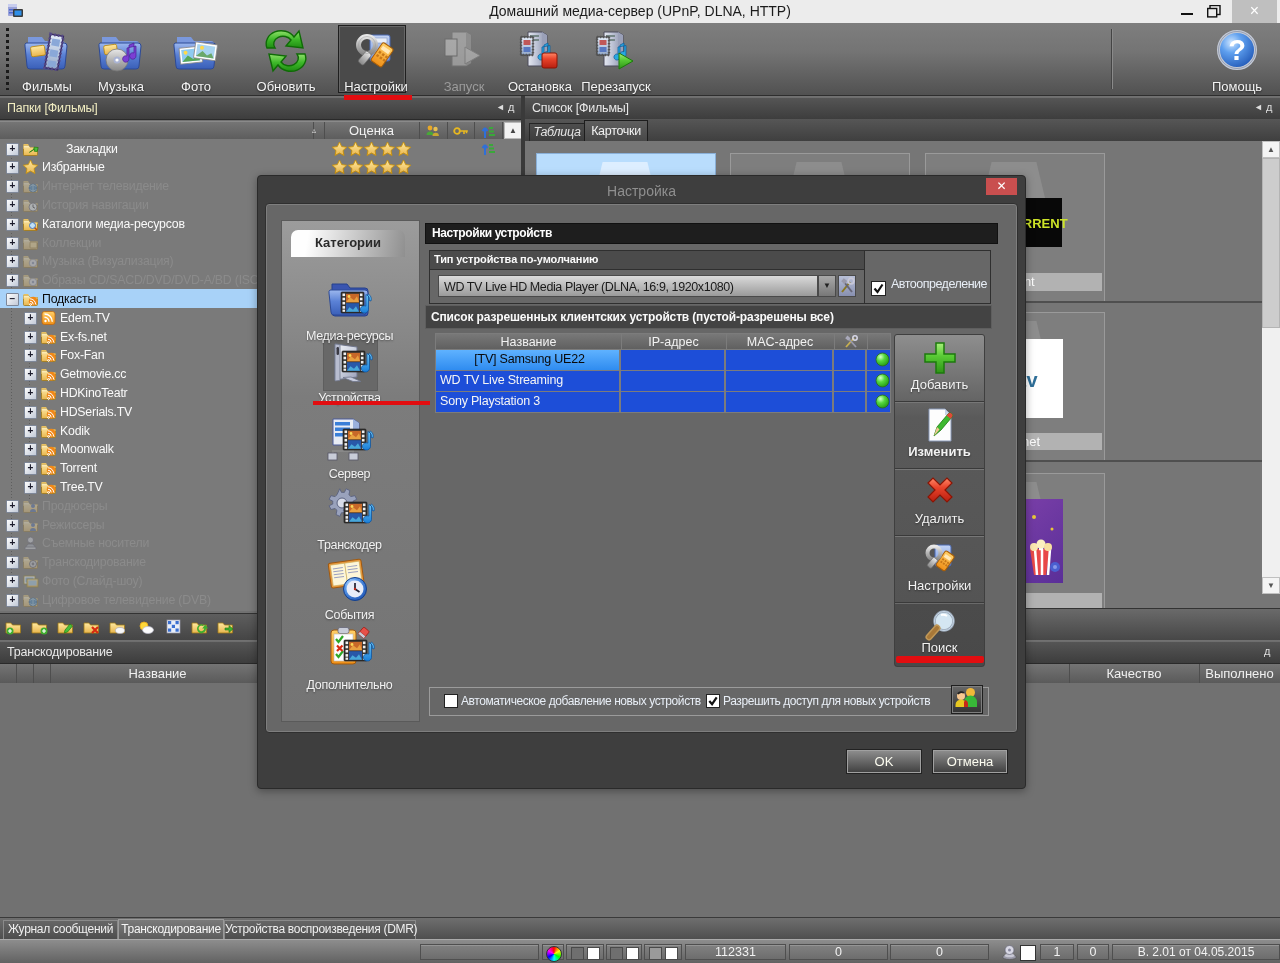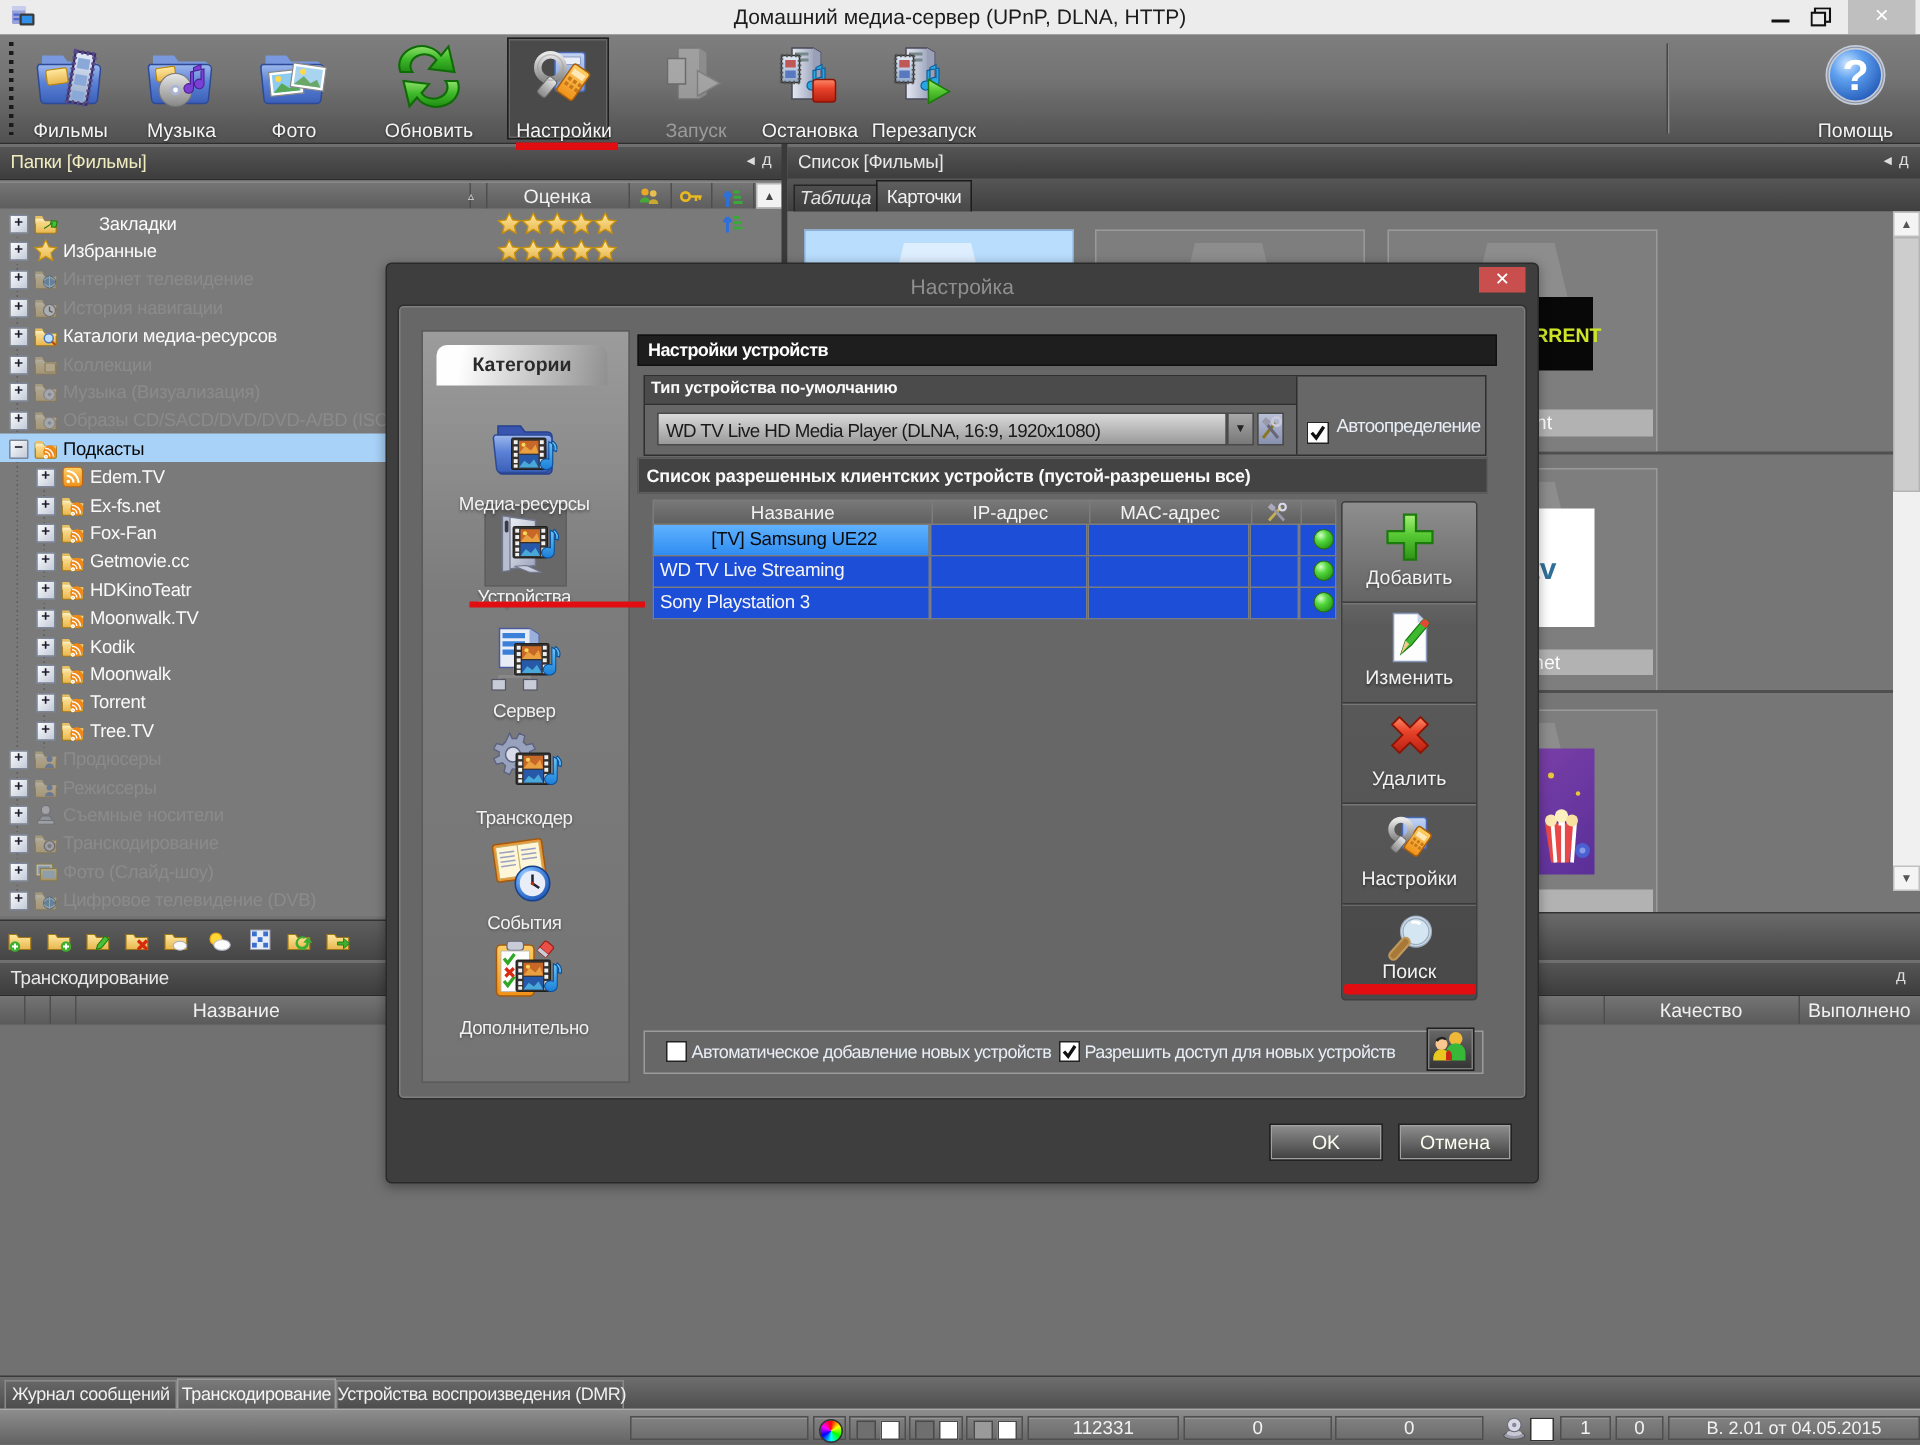--- a/index.html
+++ b/index.html
@@ -453,21 +453,21 @@
   <div class="abs" style="left:24px;top:266.7px;width:11px;height:11px;background:linear-gradient(135deg,#fdfdfd,#c2cad8);border:1px solid #7e8798;border-radius:1px;color:#1a1a2a;font-size:10px;line-height:10px;text-align:center;font-weight:bold;">+</div>
   <div class="abs" style="left:40px;top:264.7px;"><svg width="17" height="16" viewBox="0 0 17 16">
           <path d="M1.5 4.5 h5 l1.5 2 h7.5 v7 a1 1 0 0 1 -1 1 h-12 a1 1 0 0 1 -1 -1 Z" fill="url(#yelf)" stroke="#a07818" stroke-width="0.8"></path>
           <path d="M1.5 4.5 h5 l1.5 2 h7.5 l0 1.5 h-14 Z" fill="url(#yelf2)" opacity="0.9"></path>
           <path d="M1.5 3 h4.5 l1 1.5 h-5.5 Z" fill="#e8c060"></path>
           <g>
             <circle cx="11.2" cy="10.2" r="4.4" fill="#f08818"></circle>
             <path d="M8.6 12.6 a0.9 0.9 0 1 0 0.01 0 M8 10.2 a3.2 3.2 0 0 1 3.2 3.2 M8 7.8 a5.6 5.6 0 0 1 5.6 5.6" stroke="#fff" stroke-width="1" fill="none"></path>
           </g>
         </svg></div>
-  <div class="abs txt" style="left:60px;top:265.7px;color:#fafafa;font-size:12.3px;letter-spacing:-0.2px;">Moonwalk.TV</div>
+  <div class="abs txt" style="left:60px;top:265.7px;color:#fafafa;font-size:12.3px;letter-spacing:-0.2px;">HDSerials.TV</div>
   <div class="abs" style="left:24px;top:285.5px;width:11px;height:11px;background:linear-gradient(135deg,#fdfdfd,#c2cad8);border:1px solid #7e8798;border-radius:1px;color:#1a1a2a;font-size:10px;line-height:10px;text-align:center;font-weight:bold;">+</div>
   <div class="abs" style="left:40px;top:283.5px;"><svg width="17" height="16" viewBox="0 0 17 16">
           <path d="M1.5 4.5 h5 l1.5 2 h7.5 v7 a1 1 0 0 1 -1 1 h-12 a1 1 0 0 1 -1 -1 Z" fill="url(#yelf)" stroke="#a07818" stroke-width="0.8"></path>
           <path d="M1.5 4.5 h5 l1.5 2 h7.5 l0 1.5 h-14 Z" fill="url(#yelf2)" opacity="0.9"></path>
           <path d="M1.5 3 h4.5 l1 1.5 h-5.5 Z" fill="#e8c060"></path>
           <g>
             <circle cx="11.2" cy="10.2" r="4.4" fill="#f08818"></circle>
             <path d="M8.6 12.6 a0.9 0.9 0 1 0 0.01 0 M8 10.2 a3.2 3.2 0 0 1 3.2 3.2 M8 7.8 a5.6 5.6 0 0 1 5.6 5.6" stroke="#fff" stroke-width="1" fill="none"></path>
           </g>
         </svg></div>
@@ -930,21 +930,21 @@
               <circle cx="7.5" cy="7.5" r="6.5" fill="url(#greenorb)" stroke="#2a6a1a" stroke-width="0.8"></circle>
             </svg></div>
         </div>
     </div>
 
     <div class="abs" id="dlgbtns" style="left:469px;top:29px;width:91px;height:333px;background:linear-gradient(#8e8e8e,#5a5a5a 25%,#525252);border:1px solid #3f3f3f;box-sizing:border-box;border-radius:3px;">
       <div class="dbx" style="top:0;height:66px;"><svg width="38" height="38" viewBox="0 0 38 38" style="margin-top:4px">
             <path d="M15 4 h8 v11 h11 v8 h-11 v11 h-8 v-11 H4 v-8 h11 Z" fill="url(#grnplus)" stroke="#1d7a0c" stroke-width="1.5"></path>
           </svg><div class="dbl">Добавить</div></div>
       <div class="dsep" style="top:66px;"></div>
-      <div class="dbx" style="top:67px;height:66px;"><svg width="38" height="38" viewBox="0 0 38 38" style="margin-top:4px">
+      <div class="dbx" style="top:67px;height:66px;font-weight:bold;"><svg width="38" height="38" viewBox="0 0 38 38" style="margin-top:4px">
             <path d="M8 3 h16 l6 6 v26 H8 Z" fill="#fdfdfd" stroke="#8898b8" stroke-width="1"></path>
             <path d="M24 3 l6 6 h-6 Z" fill="#c8d4e8"></path>
             <path d="M13 30 l3-9 11-13 a2.5 2.5 0 0 1 4 3 L20 24 Z" fill="#3db82f" stroke="#1a7a10" stroke-width="0.8"></path>
             <path d="M27 8 a2.5 2.5 0 0 1 4 3 l-1.5 1.8 -4 -3.2 Z" fill="#e04838"></path>
             <path d="M13 30 l3-9 2.5 2.5 Z" fill="#f0c890"></path>
           </svg><div class="dbl">Изменить</div></div>
       <div class="dsep" style="top:133px;"></div>
       <div class="dbx" style="top:134px;height:66px;"><svg width="38" height="38" viewBox="0 0 38 38" style="margin-top:4px">
             <path d="M7 10 l5 -5 7 7 7 -7 5 5 -7 7 7 7 -5 5 -7 -7 -7 7 -5 -5 7 -7 Z" fill="url(#redx)" stroke="#8a1505" stroke-width="1.2"></path>
           </svg><div class="dbl">Удалить</div></div>

